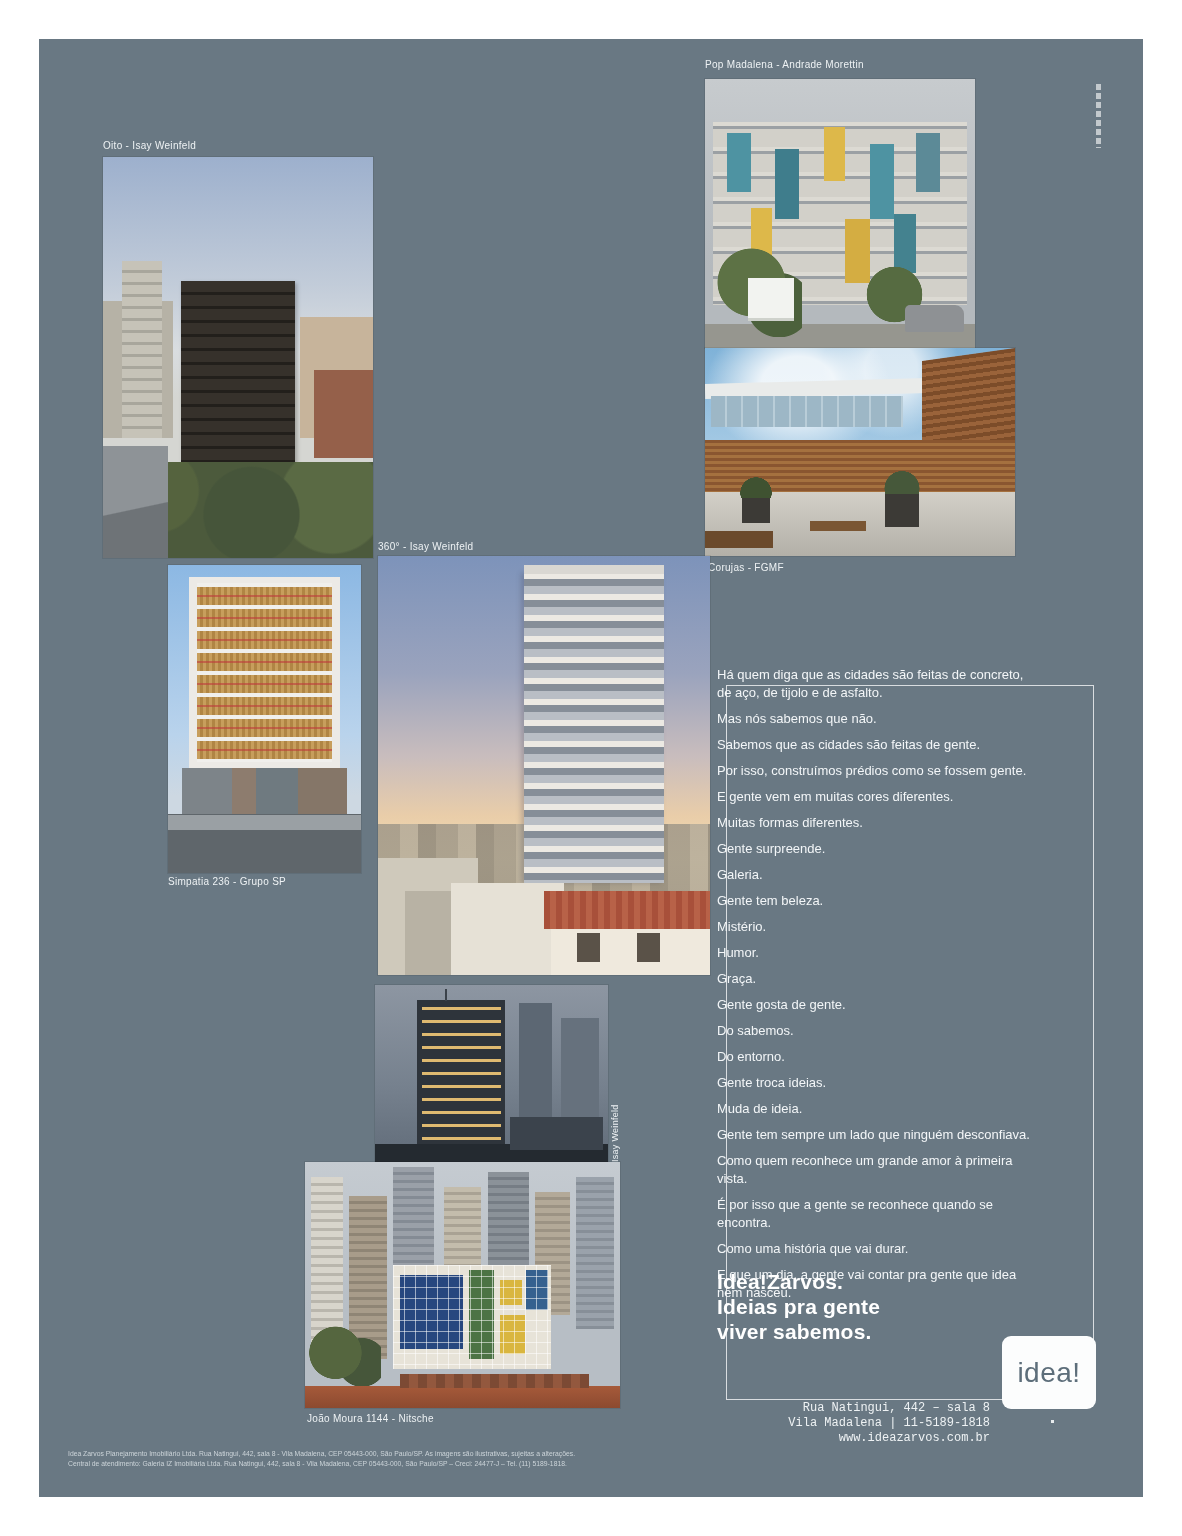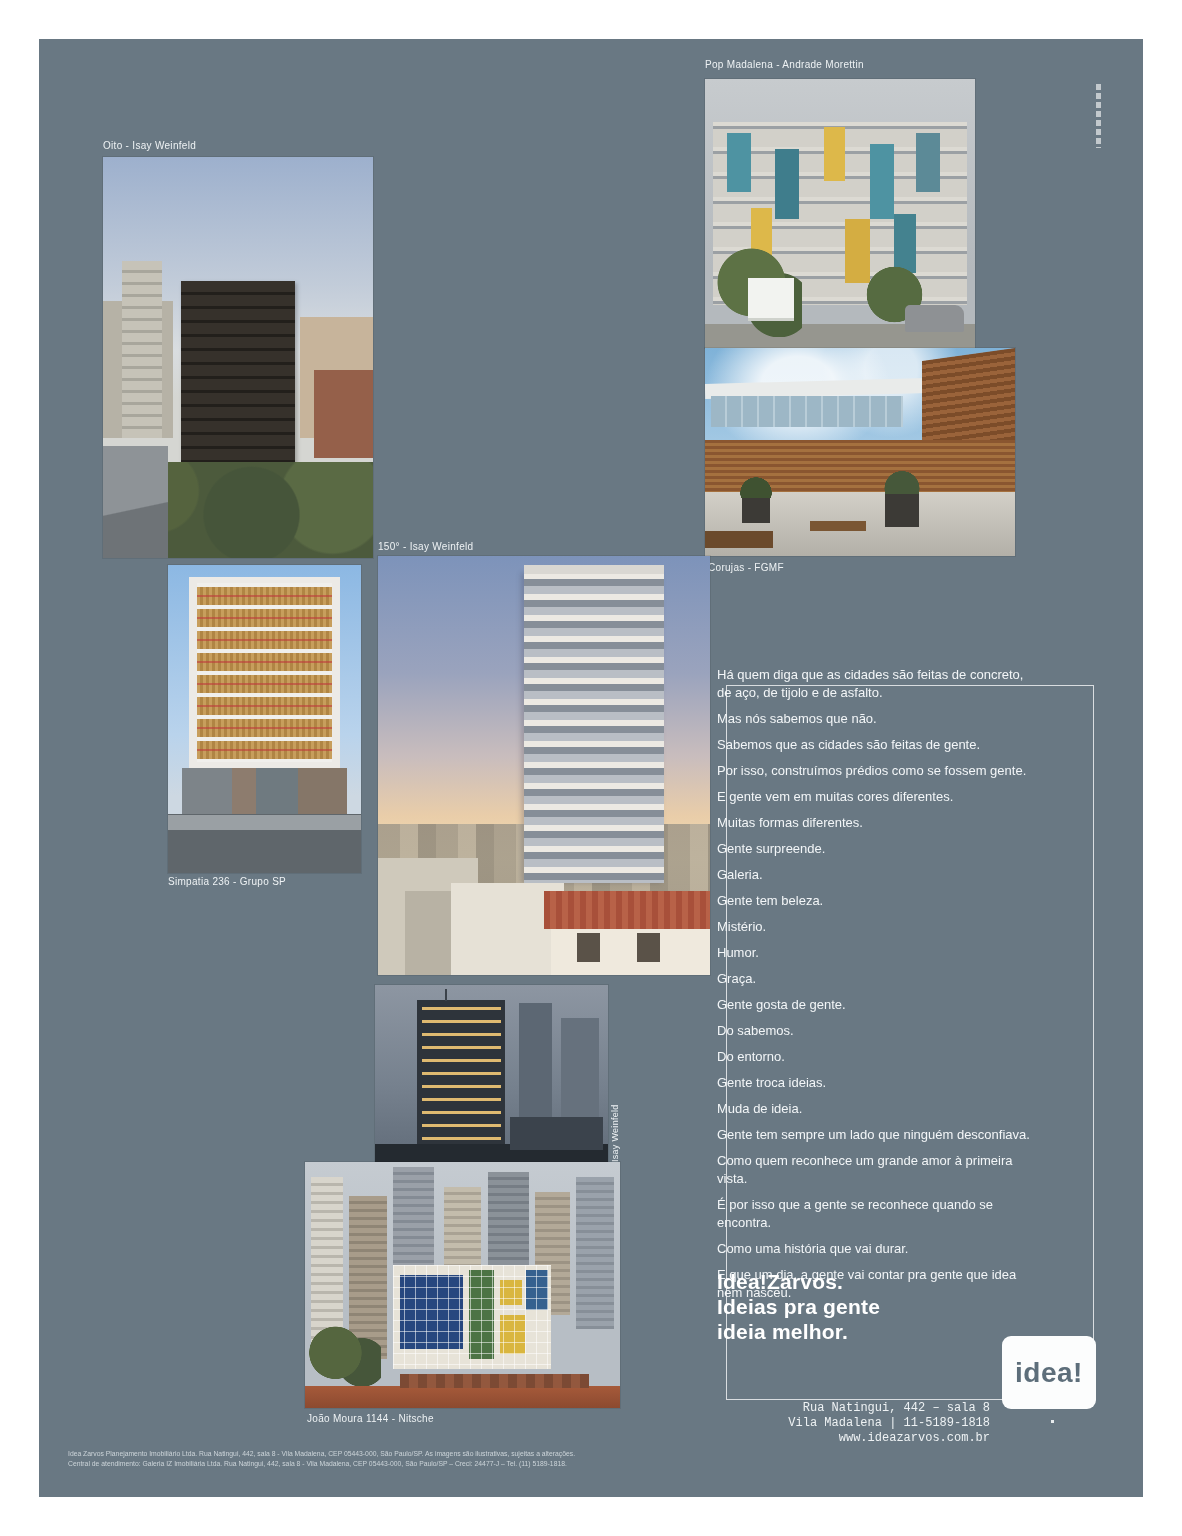--- a/index.html
+++ b/index.html
@@ -12,21 +12,21 @@
   .caption-vert{position:absolute;color:#eef2f4;font-size:9px;letter-spacing:.3px;
                 writing-mode:vertical-rl;transform:rotate(180deg);white-space:nowrap;}
   .manifesto{position:absolute;left:717px;top:666px;width:316px;color:#f3f6f8;}
   .manifesto p{margin:0 0 8px 0;font-size:13px;line-height:18px;font-weight:400;}
   .textframe{position:absolute;left:687px;top:646px;width:366px;height:713px;
              border:1px solid rgba(255,255,255,0.75);}
   .headline{position:absolute;left:717px;top:1256px;color:#ffffff;font-size:21px;
             line-height:25px;font-weight:bold;letter-spacing:.2px;margin-top:13px;}
   .logo-box{position:absolute;left:1002px;top:1336px;width:94px;height:73px;background:#fcfdfd;
             border-radius:9px;display:flex;align-items:center;justify-content:center;z-index:5;}
-  .logo-text{color:#5d6e7a;font-size:28px;font-weight:700;letter-spacing:.5px;}
+  .logo-text{color:#5d6e7a;font-size:28px;font-weight:400;letter-spacing:.5px;}
   .logo-dot{position:absolute;left:1051px;top:1420px;width:3px;height:3px;background:#e8ecee;}
   .address{position:absolute;right:192px;top:1401px;text-align:right;color:#eef2f4;
            font-size:12px;line-height:15px;}
   .legal{position:absolute;left:68px;top:1449px;color:#ccd4d9;font-size:6.8px;line-height:9.5px;}
   .credit-vert{position:absolute;left:1096px;top:84px;width:5px;height:64px;
                background:repeating-linear-gradient(180deg,rgba(255,255,255,.6) 0 6px,transparent 6px 9px);}
 </style>
 </head>
 <body>
 
@@ -73,21 +73,21 @@
       <div class="layer" style="left:0;bottom:0;width:100%;height:31%;background:linear-gradient(180deg,#d3d0c8 0%,#b3b0a8 100%);"></div>
       <div class="layer" style="left:12%;bottom:16%;width:9%;height:16%;background:#3c3a36;"></div>
       <div class="layer" style="left:10%;bottom:28%;width:13%;height:12%;background:radial-gradient(circle at 50% 80%,#3f5231 0 55%,transparent 56%);"></div>
       <div class="layer" style="left:58%;bottom:14%;width:11%;height:18%;background:#3c3a36;"></div>
       <div class="layer" style="left:56%;bottom:30%;width:15%;height:13%;background:radial-gradient(circle at 50% 80%,#46583a 0 55%,transparent 56%);"></div>
       <div class="layer" style="left:0;bottom:4%;width:22%;height:8%;background:#6b4a2c;"></div>
       <div class="layer" style="left:34%;bottom:12%;width:18%;height:5%;background:#7a5633;"></div>
     </div>
     <div class="caption" style="left:669px;top:523px;">Corujas - FGMF</div>
 
-    <div class="caption" style="left:339px;top:502px;">150° - Isay Weinfeld</div>
+    <div class="caption" style="left:339px;top:502px;">360° - Isay Weinfeld</div>
     <div class="photo" style="left:339px;top:517px;width:332px;height:419px;">
       <div class="layer" style="inset:0;background:linear-gradient(180deg,#7d93ba 0%,#9aa3bd 28%,#c9bdbd 48%,#e9cda9 62%,#f2dcb2 72%,#e8d3ac 80%);"></div>
       <div class="layer" style="left:0;top:64%;width:100%;height:16%;background:repeating-linear-gradient(90deg,#9b9486 0 22px,#b0a898 22px 40px,#8a8478 40px 58px);opacity:.8;"></div>
       <div class="layer" style="left:44%;top:4%;width:42%;height:74%;background:repeating-linear-gradient(180deg,#ece9e3 0 6px,#868e98 6px 13px,#b9bec5 13px 21px);box-shadow:-3px 0 5px rgba(60,60,80,.25);"></div>
       <div class="layer" style="left:44%;top:2.2%;width:42%;height:2%;background:#d9d7d2;"></div>
       <div class="layer" style="left:0;top:72%;width:30%;height:28%;background:#cfc9bb;"></div>
       <div class="layer" style="left:22%;top:78%;width:34%;height:22%;background:#e6e1d6;"></div>
       <div class="layer" style="left:8%;top:80%;width:14%;height:20%;background:#b8b2a4;"></div>
       <div class="layer" style="left:52%;top:86%;width:48%;height:14%;background:#efe9dd;"></div>
       <div class="layer" style="left:50%;top:80%;width:50%;height:9%;background:repeating-linear-gradient(90deg,#a8503a 0 6px,#b86248 6px 12px);"></div>
@@ -164,21 +164,21 @@
         <p>Gente tem sempre um lado que ninguém desconfiava.</p>
         <p>Como quem reconhece um grande amor à primeira vista.</p>
         <p>É por isso que a gente se reconhece quando se encontra.</p>
         <p>Como uma história que vai durar.</p>
         <p>E que um dia, a gente vai contar pra gente que idea nem nasceu.</p>
       </div>
 
     <div class="headline" style="left:678px;top:1217px;position:absolute;">
       <div>Idea!Zarvos.</div>
       <div>Ideias pra gente</div>
-      <div>ideia melhor.</div>
+      <div>viver sabemos.</div>
     </div>
 
     <div class="logo-box" style="left:963px;top:1297px;">
       <span class="logo-text">idea!</span>
     </div>
     <div class="logo-dot" style="left:1012px;top:1381px;"></div>
 
     <div class="address" style="right:153px;top:1362px;font-family:Liberation Mono, monospace;">
       <div>Rua Natingui, 442 – sala 8</div>
       <div>Vila Madalena | 11-5189-1818</div>

